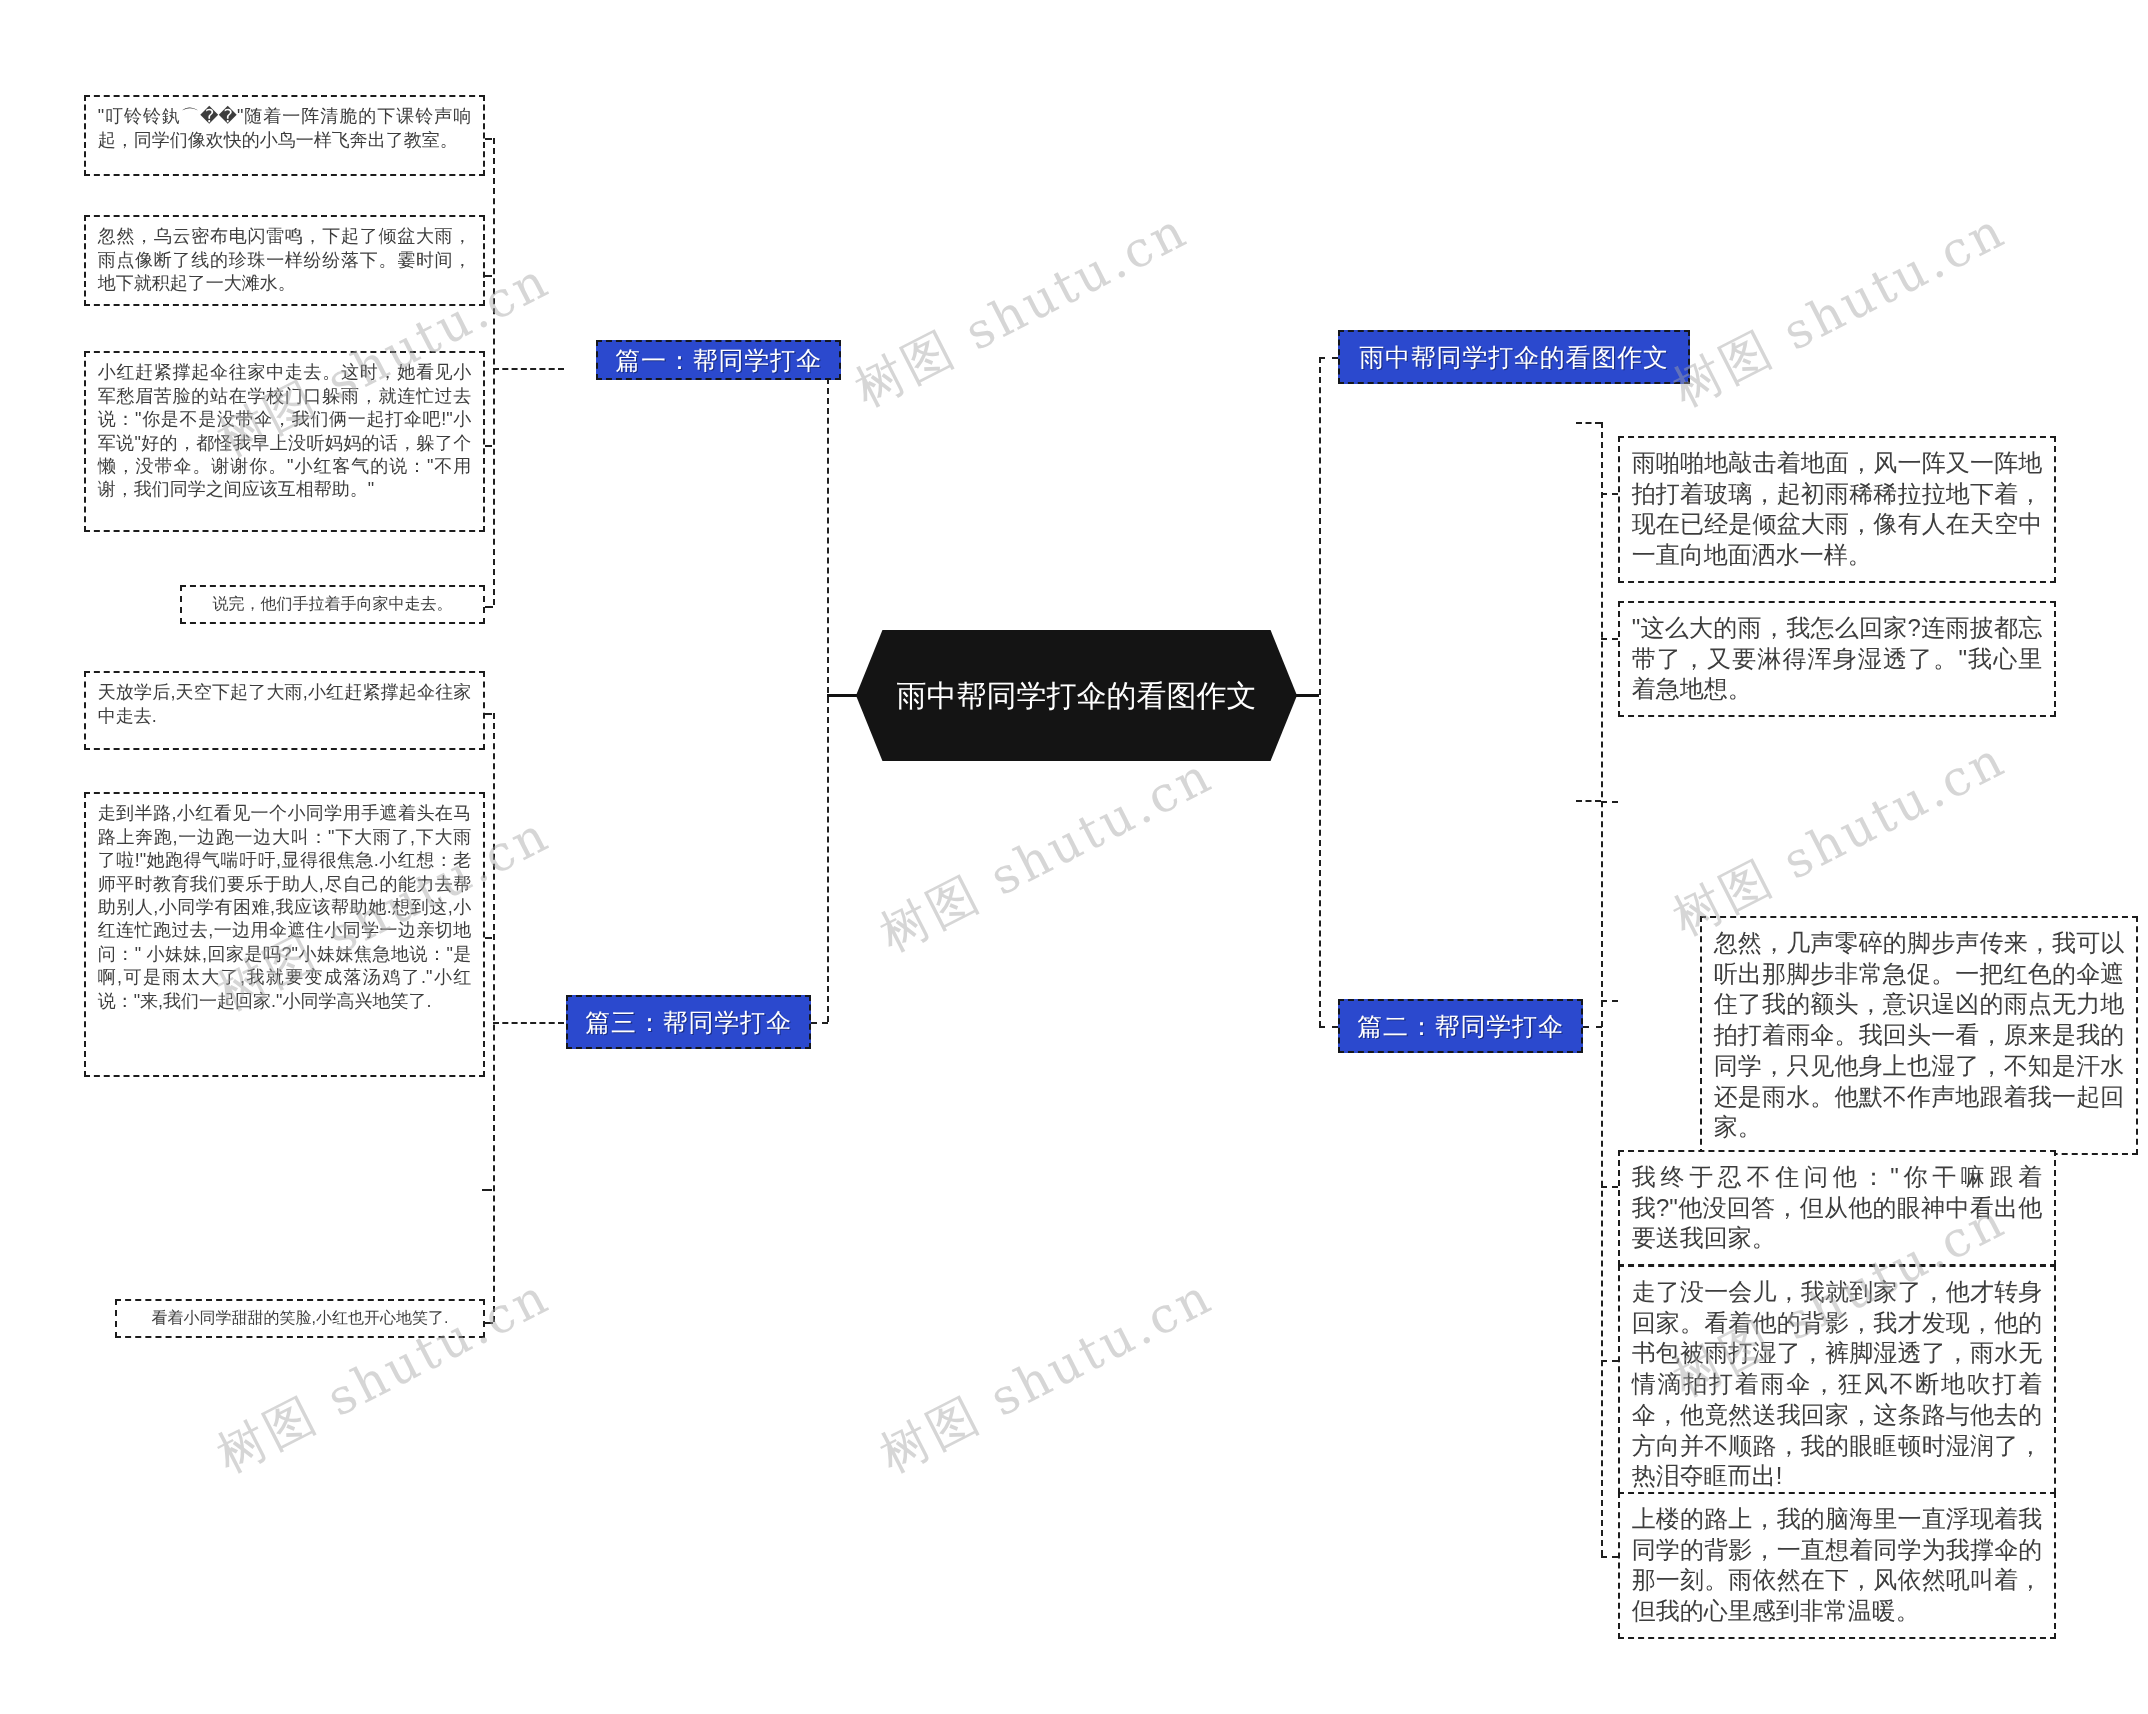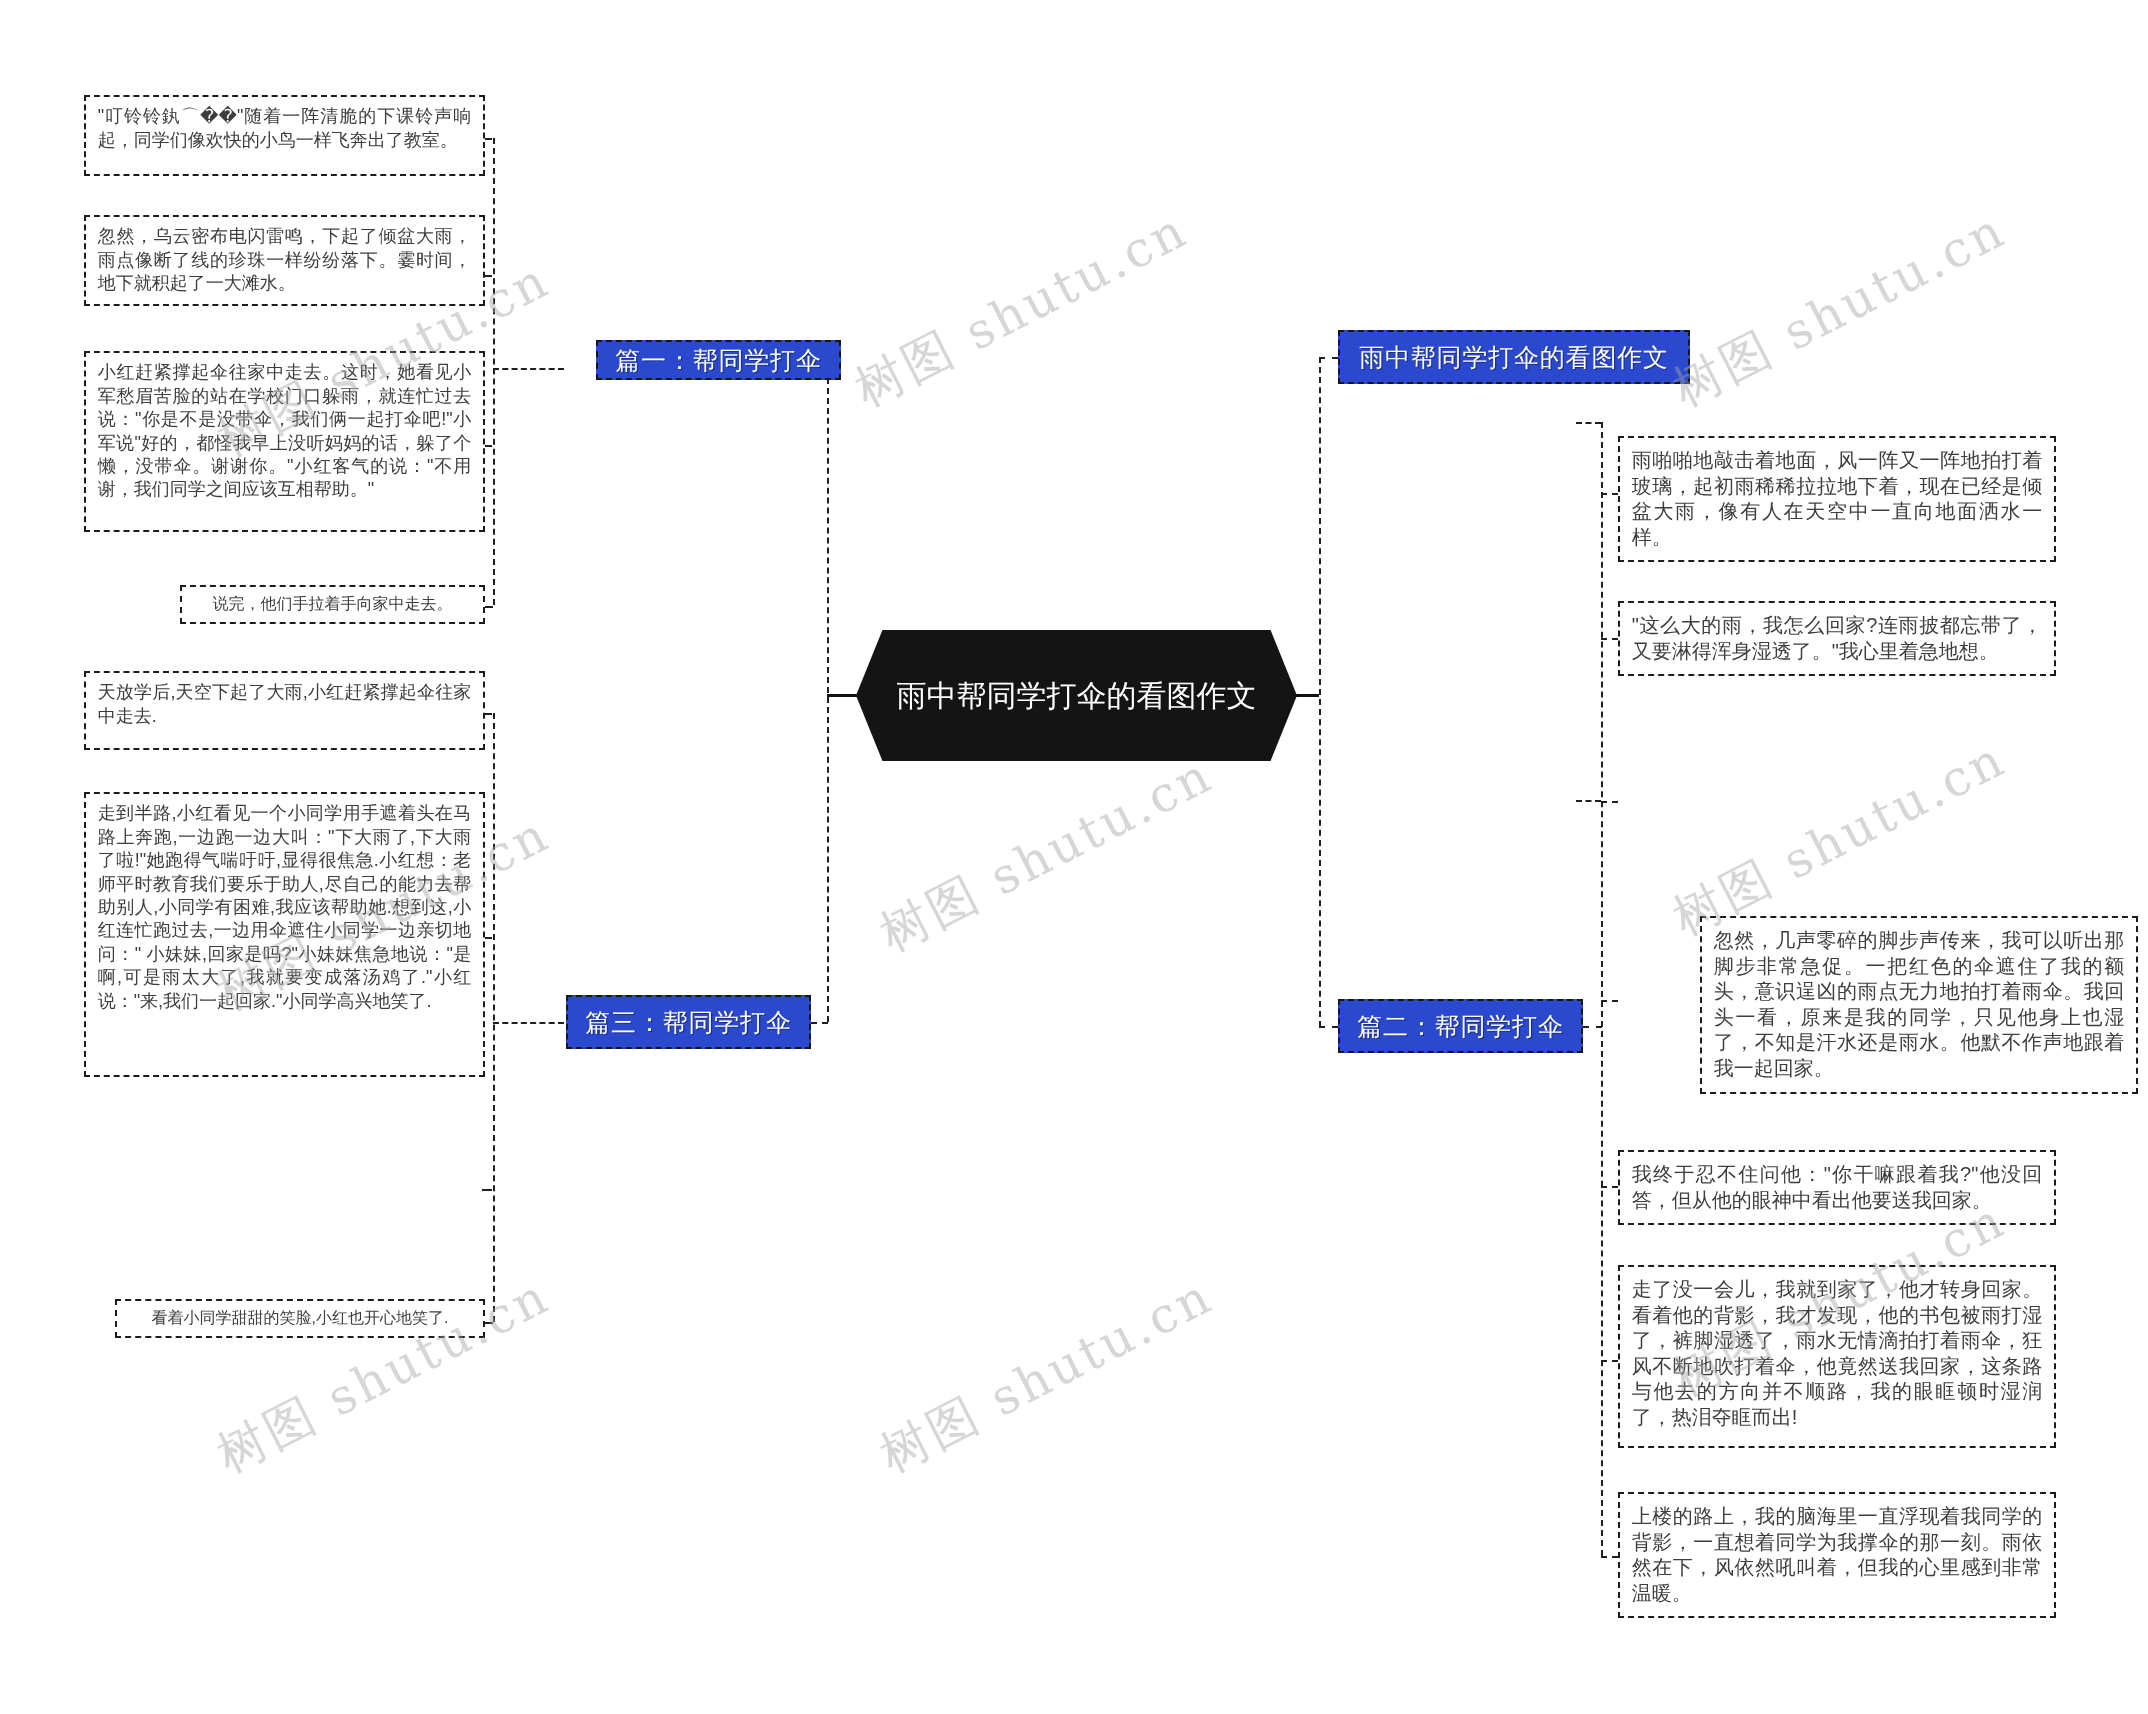--- a/index.html
+++ b/index.html
@@ -6,21 +6,21 @@
   #canvas{
     position:relative;width:2148px;height:1714px;background:#ffffff;overflow:hidden;
     font-family:"Liberation Sans","DejaVu Sans",sans-serif;
   }
   .tbox{
     position:absolute;box-sizing:border-box;background:#fff;
     border:2.5px dashed #1c1c1c;color:#3d3d3d;
     padding:8.4px 11.7px;font-size:18px;line-height:1.3;text-align:justify;
     z-index:3;
   }
-  .tbox.right{font-size:20px;line-height:1.28;padding:10px 11.7px;}
+  .tbox.right{font-size:24px;line-height:1.28;padding:10px 11.7px;}
   .tbox.single{display:flex;align-items:center;justify-content:center;
     white-space:nowrap;font-size:16px;text-align:center;padding:5px 3.4px;}
   .bluenode{
     position:absolute;box-sizing:border-box;background:#2b49ce;
     border:2.5px dashed #15171c;color:#ffffff;display:flex;align-items:center;justify-content:center;
     font-size:25px;letter-spacing:0.8px;white-space:nowrap;z-index:4;
     text-shadow:1.3px 1.3px 0 rgba(0,0,0,0.35);
   }
   .centernode{
     position:absolute;box-sizing:border-box;background:#141414;color:#ffffff;

